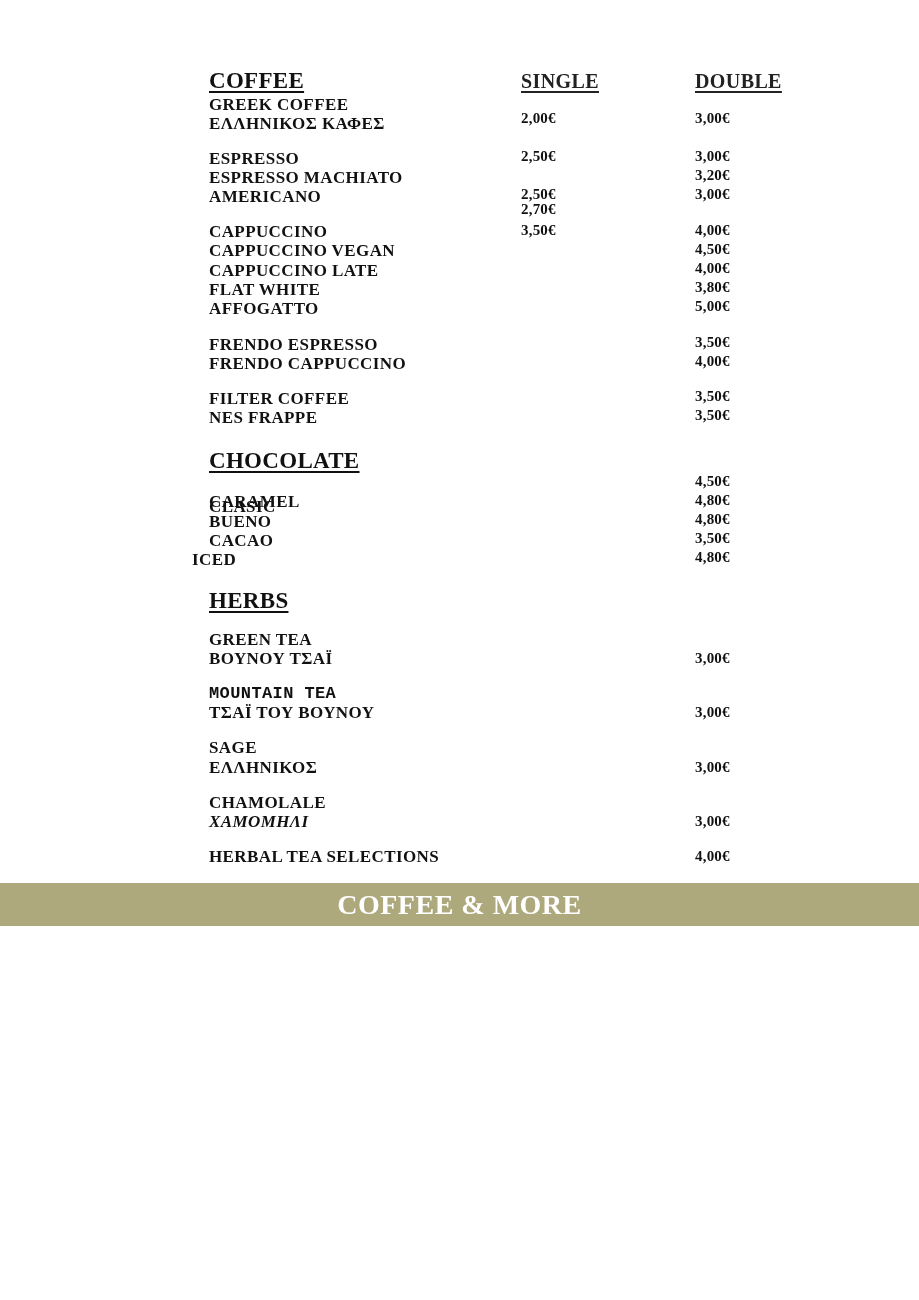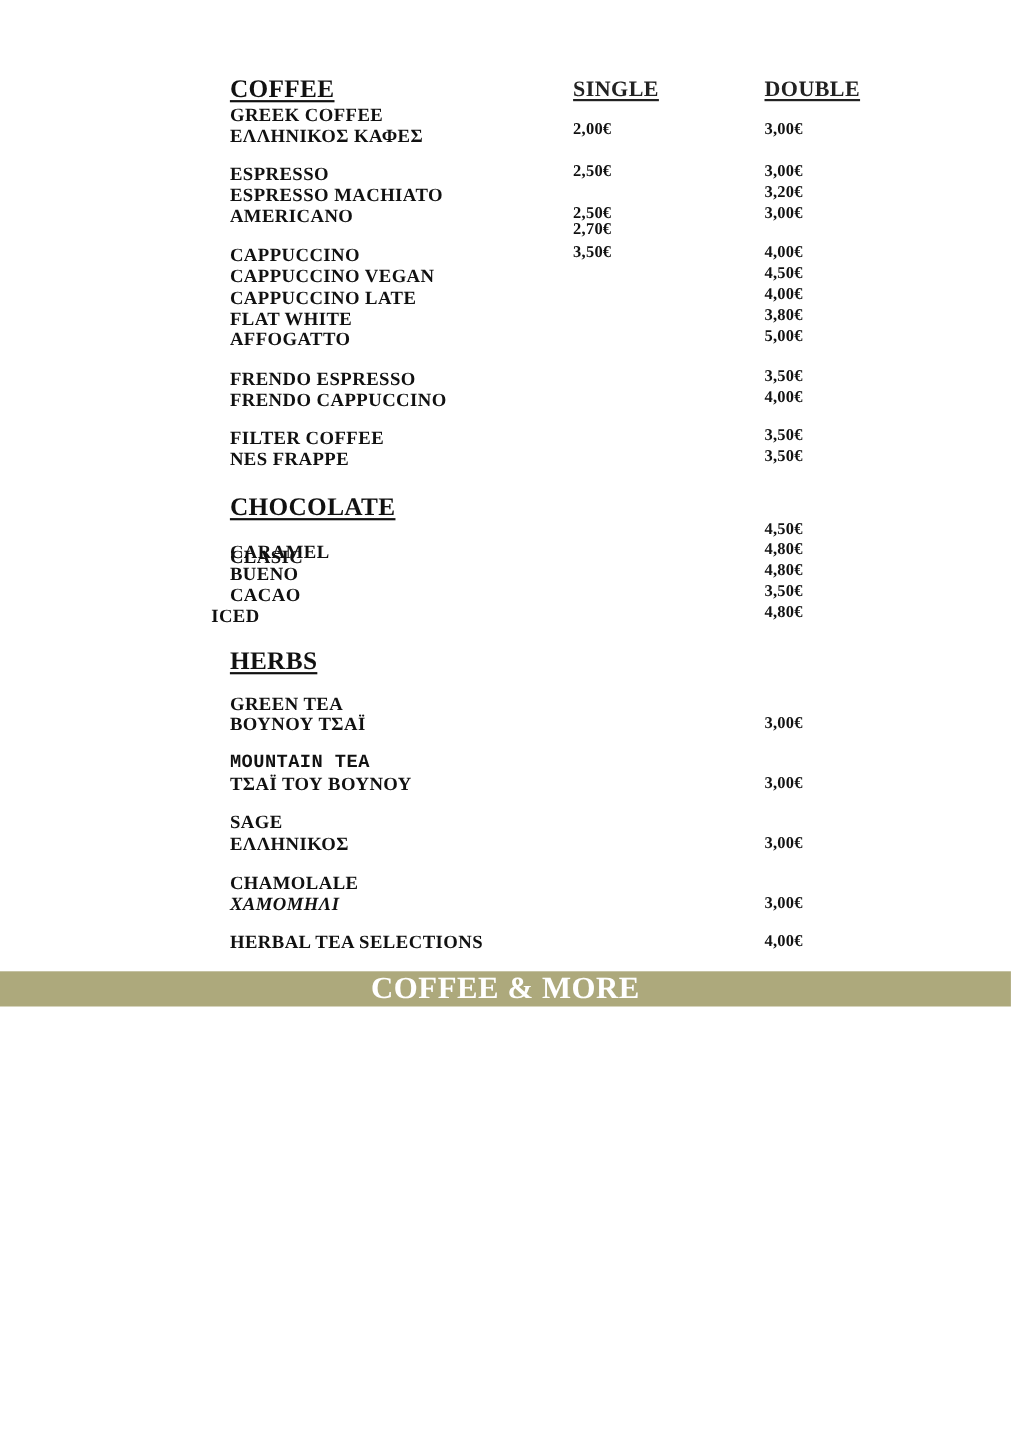--- a/index.html
+++ b/index.html
@@ -23,21 +23,21 @@
     }
     .item {
       font-family: "Liberation Serif", serif;
       font-weight: bold; font-size: 17px; letter-spacing: 0.4px;
     }
     .price {
       font-family: "Liberation Serif", serif;
       font-weight: bold; font-size: 15px; letter-spacing: 0.2px;
     }
     .banner {
-      position: absolute; left: 0; top: 883px; width: 919px; height: 32px;
+      position: absolute; left: 0; top: 883px; width: 919px; height: 43px;
       display: flex; align-items: center; justify-content: center;
     }
     .banner-text {
       font-family: "Liberation Serif", serif;
       font-weight: bold; font-size: 28px; color: #ffffff; letter-spacing: 0.5px;
     }
   </style>
 </head>
 <body>
 

